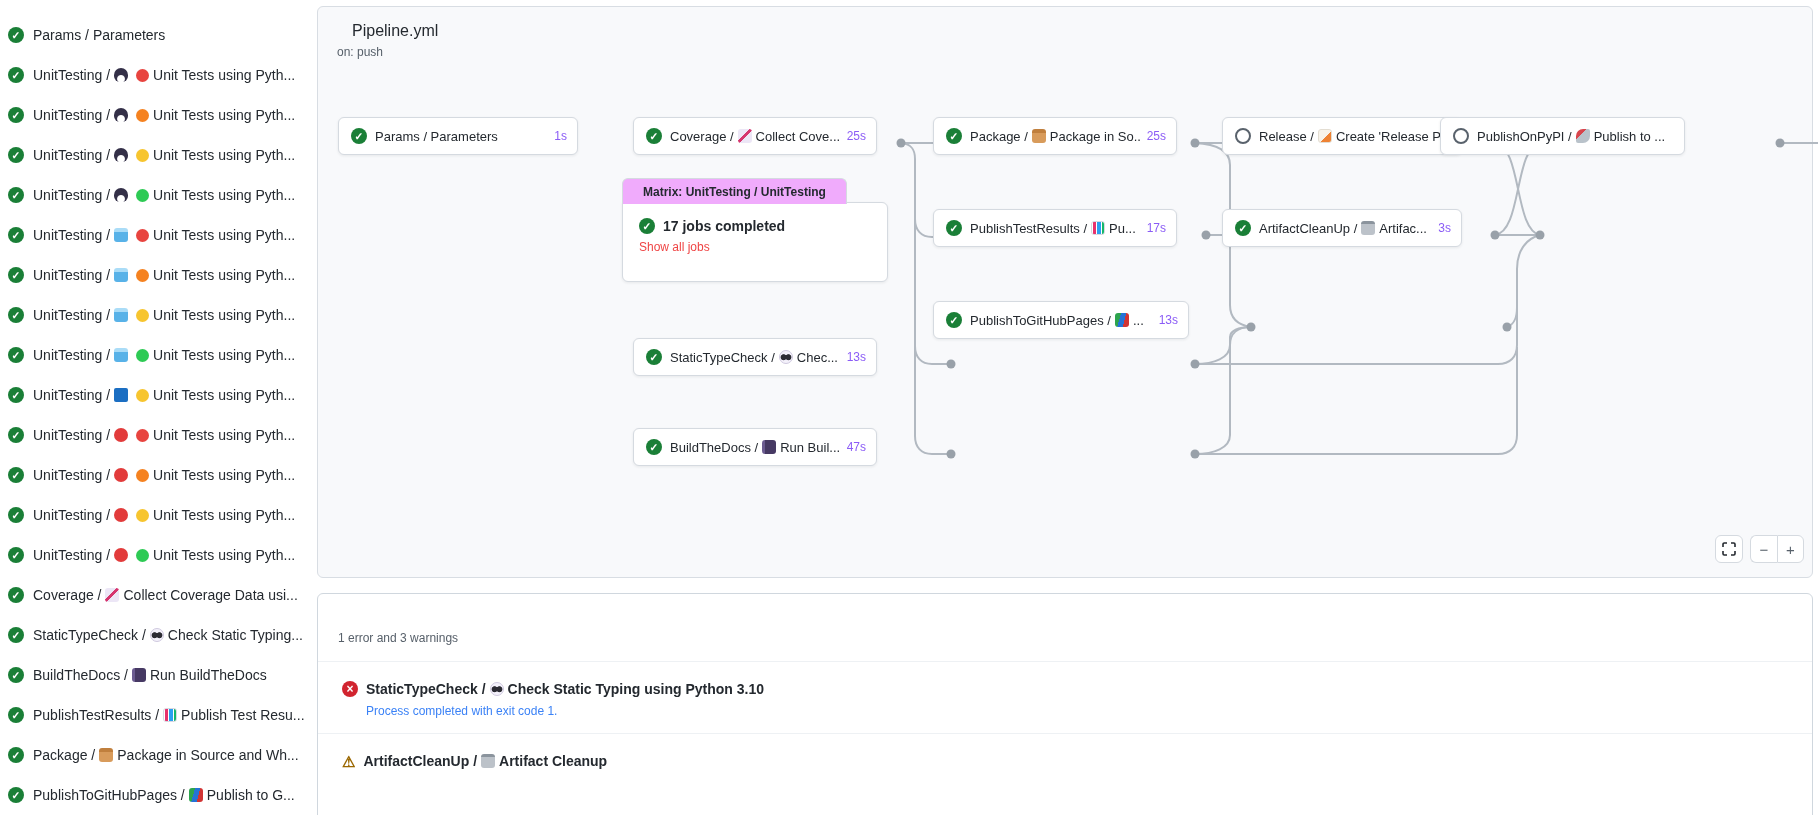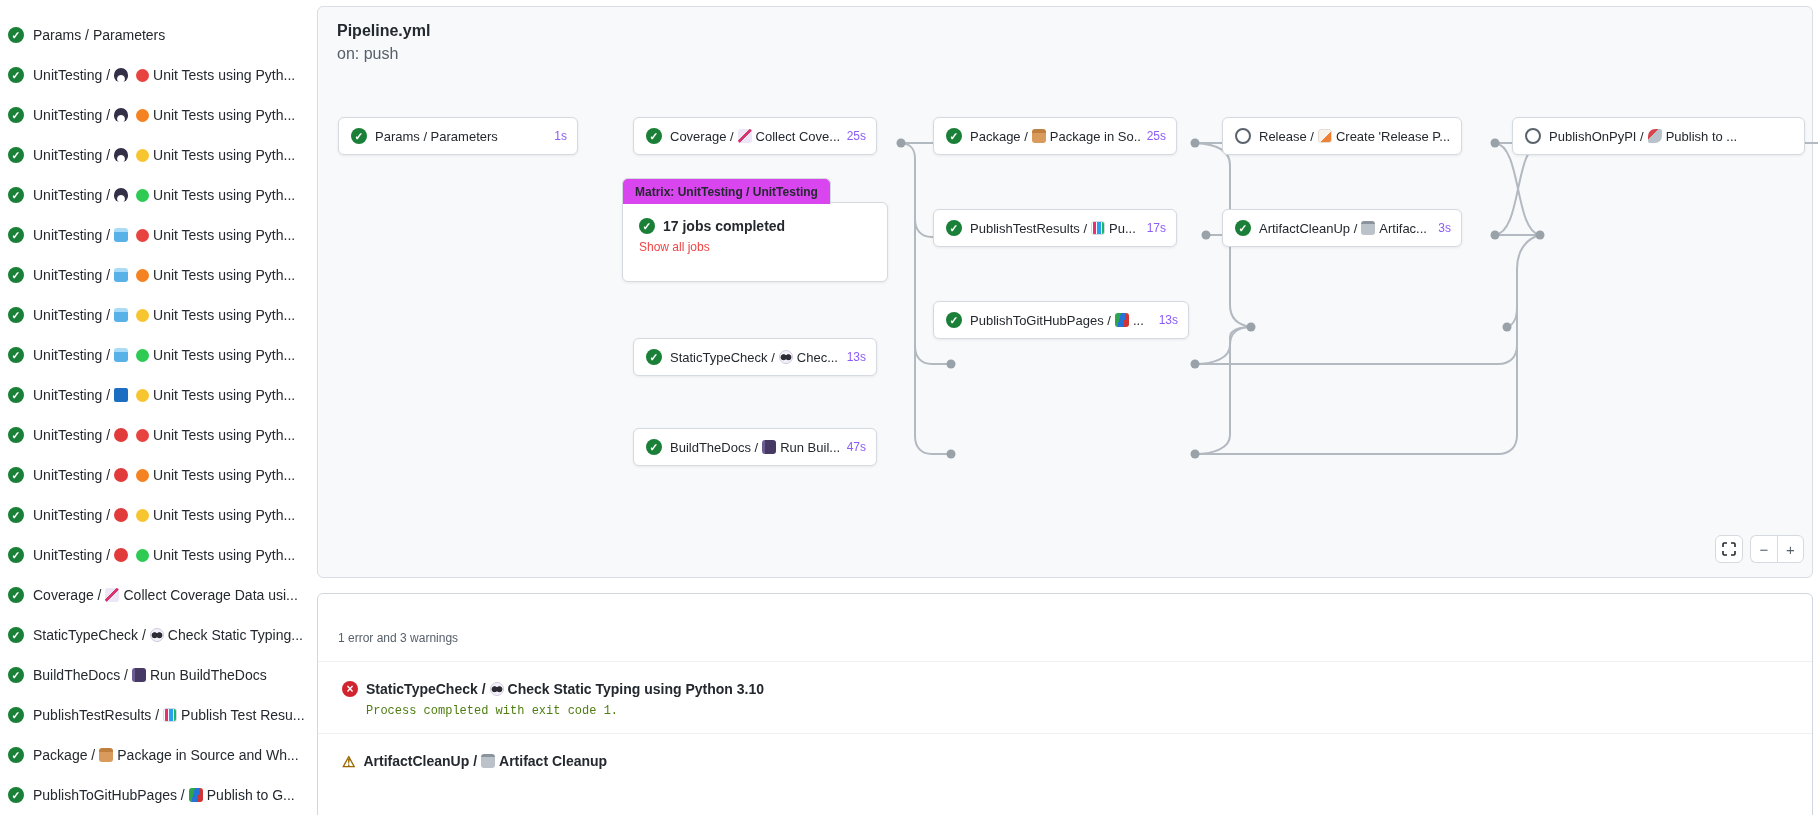--- a/index.html
+++ b/index.html
@@ -37,33 +37,33 @@
   [data-icon="barchart"]{background:linear-gradient(90deg,transparent 0 1px,#e8326d 1px 4px,transparent 4px 5px,#2a9ff0 5px 9px,transparent 9px 10px,#14b86a 10px 13px,transparent 13px),#fff;border:1px solid #d8d8e0;box-sizing:border-box}
   [data-icon="package"]{background:linear-gradient(180deg,#c07f3d 0 4px,#d89b5b 4px)}
   [data-icon="books"]{background:linear-gradient(105deg,#2da44e 0 34%,#2573d6 34% 64%,#d13434 64%)}
   [data-icon="memo"]{background:linear-gradient(135deg,transparent 0 58%,#ee8234 58%),#f7f3ea;border:1px solid #e3ddd2;box-sizing:border-box}
   [data-icon="rocket"]{background:linear-gradient(135deg,#d8454c 0 38%,#b9c2ca 38%);border-radius:7px 2px 7px 2px}
   [data-icon="trash"]{background:linear-gradient(180deg,#8b949d 0 3px,#bcc2c9 3px)}
 
   
   #graph-card{position:absolute;left:317px;top:6px;width:1496px;height:572px;background:#f8f9fb;
               border:1px solid #d8dde3;border-radius:6px;box-sizing:border-box}
-  #graph-title{position:absolute;left:337px;top:22px;font-size:16px;font-weight:700;z-index:2}
-  #graph-trigger{position:absolute;left:337px;top:45px;font-size:16px;color:#57606a;z-index:2}
+  #graph-title{position:absolute;left:352px;top:22px;font-size:16px;font-weight:400;z-index:2}
+  #graph-trigger{position:absolute;left:337px;top:45px;font-size:12px;color:#57606a;z-index:2}
   #edges{position:absolute;left:0;top:0;z-index:1;pointer-events:none}
   .gnode{position:absolute;height:38px;background:#fff;border:1px solid #d5dae0;border-radius:6px;
          box-shadow:0 1px 3px rgba(31,35,40,.08);display:flex;align-items:center;
          padding:0 10px 0 12px;font-size:13px;color:#24292f;white-space:nowrap;box-sizing:border-box;
          z-index:2;cursor:pointer}
   .gnode .st{margin-right:8px;width:16px;height:16px}
   .n-title{display:flex;align-items:center;overflow:hidden}
   .n-dur{margin-left:auto;color:#8b5cf6;font-size:12px;padding-left:6px;flex:none}
-  #matrix-tab{position:absolute;left:622px;top:178px;height:25px;background:#d946ef;border:1px solid #d5dae0;
+  #matrix-tab{position:absolute;left:622px;top:178px;height:25px;background:#f0abfc;border:1px solid #d5dae0;
               border-bottom:none;border-radius:6px 6px 0 0;font-size:12px;font-weight:600;display:flex;
-              align-items:center;padding:0 12px;z-index:3}
+              align-items:center;padding:0 20px;z-index:3}
   #matrix-body{position:absolute;left:622px;top:202px;width:266px;height:80px;background:#fff;
                border:1px solid #d5dae0;border-radius:0 6px 6px 6px;box-shadow:0 1px 3px rgba(31,35,40,.08);
                padding:15px 16px;box-sizing:border-box;z-index:2;cursor:pointer}
   .mx-line{display:flex;gap:8px;align-items:center;font-size:14px;font-weight:600}
   #matrix-link{display:inline-block;margin-top:6px;font-size:12px;color:#ef4444;text-decoration:none}
   #fs-btn{position:absolute;left:1715px;top:535px;width:28px;height:28px;background:#fff;border:1px solid #d5dae0;
           border-radius:6px;display:flex;align-items:center;justify-content:center;box-sizing:border-box;cursor:pointer;z-index:2}
   #zoom-group{position:absolute;left:1750px;top:535px;display:flex;z-index:2}
   .z-btn{width:27px;height:28px;background:#fff;border:1px solid #d5dae0;color:#57606a;font-size:15px;
          display:flex;align-items:center;justify-content:center;box-sizing:border-box;cursor:pointer}
@@ -72,21 +72,21 @@
 
   
   #ann-card{position:absolute;left:317px;top:593px;width:1496px;height:240px;background:#fff;
             border:1px solid #d0d7de;border-radius:6px;box-sizing:border-box}
   #ann-head{padding:18px 20px 16px 20px}
   #ann-title{font-size:16px;font-weight:700}
   #ann-sub{margin-top:19px;font-size:12px;color:#57606a}
   .ann-row{border-top:1px solid #eef1f4;padding:19px 0 15px 24px}
   .ann-row-head{display:flex;align-items:center;gap:8px;font-size:14px;font-weight:700}
   .ann-title-text{display:flex;align-items:center}
-  .ann-detail{margin:7px 0 0 24px;font-family:Liberation Mono, monospace;font-size:12px;color:#4d7c0f}
+  .ann-detail{margin:7px 0 0 24px;font-family:Liberation Sans, sans-serif;font-size:12px;color:#3b82f6}
 </style>
 </head>
 <body>
 
 <div id="sidebar">
     <div class="side-row">
       <span class="st st-success">✓</span>
       <span class="side-label">Params / Parameters</span>
     </div>
     <div class="side-row">
@@ -228,21 +228,21 @@
     </div>
     <div class="gnode" style="left: 933px; top: 117px; width: 244px;">
       <span class="st st-success">✓</span>
       <span class="n-title">Package / <span class="emj" data-icon="package"></span>Package in So...</span>
       <span class="n-dur">25s</span>
     </div>
     <div class="gnode" style="left: 1222px; top: 117px; width: 240px;">
       <span class="st st-skipped"></span>
       <span class="n-title">Release / <span class="emj" data-icon="memo"></span>Create 'Release P...</span>
     </div>
-    <div class="gnode" style="left: 1512px; top: 117px; width: 293px;">
+    <div class="gnode" style="left: 1440px; top: 117px; width: 245px;">
       <span class="st st-skipped"></span>
       <span class="n-title">PublishOnPyPI / <span class="emj" data-icon="rocket"></span>Publish to ...</span>
     </div>
     <div class="gnode" style="left: 933px; top: 209px; width: 244px;">
       <span class="st st-success">✓</span>
       <span class="n-title">PublishTestResults / <span class="emj" data-icon="barchart"></span>Pu...</span>
       <span class="n-dur">17s</span>
     </div>
     <div class="gnode" style="left: 1222px; top: 209px; width: 240px;">
       <span class="st st-success">✓</span>

